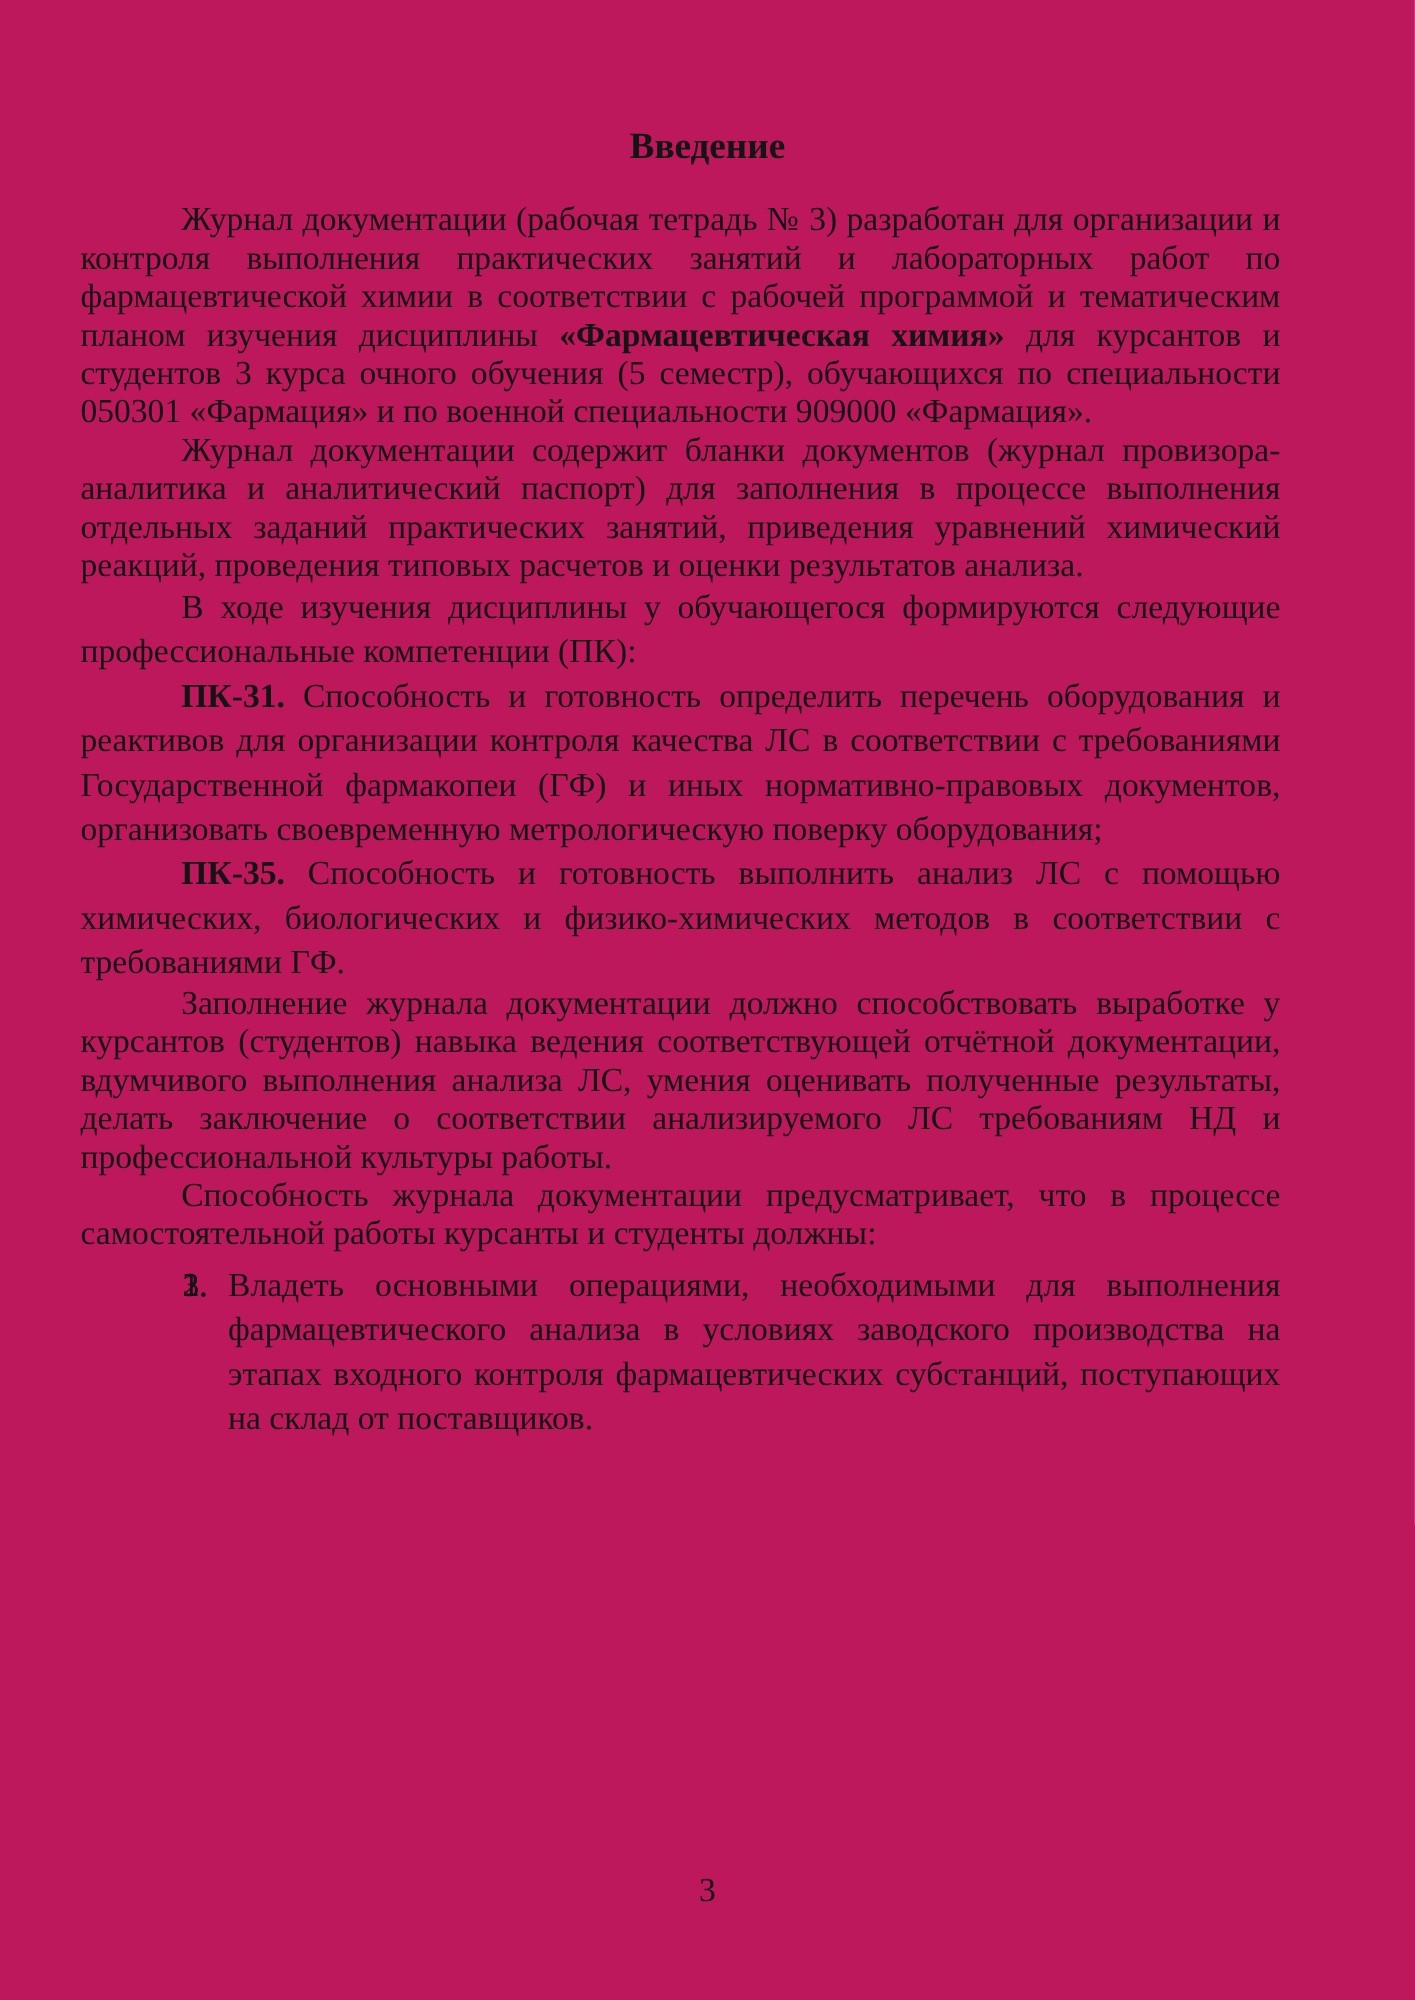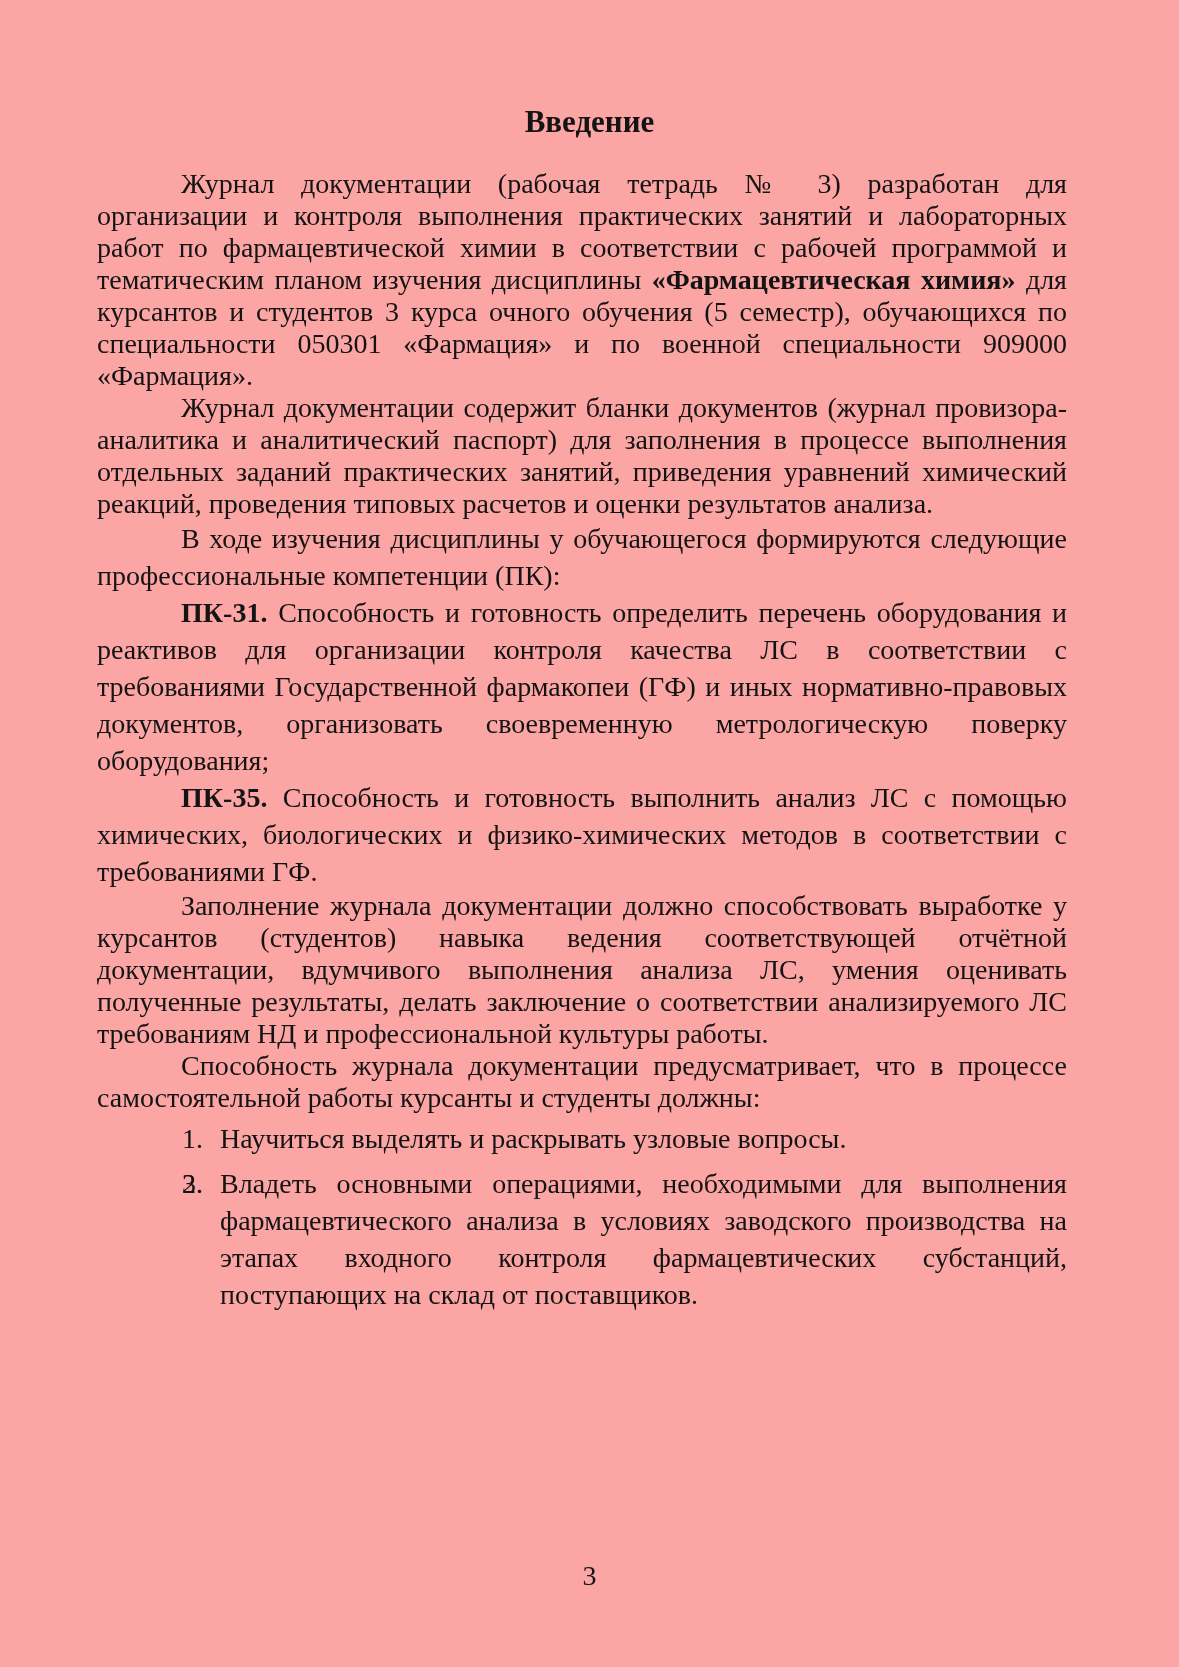--- a/index.html
+++ b/index.html
@@ -4,34 +4,34 @@
 <style>
   html, body { margin: 0; padding: 0; }
   body {
     width: 1179px; height: 1667px;
     background: #ffffff;
     font-family: "Liberation Serif", "DejaVu Serif", serif;
   }
   .sheet {
     position: relative;
     width: 1179px; height: 1667px;
-    background: #fca5a5;
+    background: #be185d;
     color: #141414;
     overflow: hidden;
   }
   .title {
     margin: 0;
     padding-top: 104px;
     text-align: center;
     font-size: 31px;
     line-height: 36px;
     font-weight: bold;
   }
   .body-block {
-    margin: 28px 112px 0 97px; 
+    margin: 28px 112px 0 67px; 
     font-size: 28px;
     text-align: justify;
   }
   .para { margin: 0; text-indent: 84px; }
   .ls-a { line-height: 32px; }
   .ls-b { line-height: 37px; }
   .b { font-weight: bold; }
   .list { margin-top: 6px; }
   .li {
     position: relative;
@@ -71,21 +71,21 @@
     <p class="para ls-b"><span class="b">ПК-31.</span><span> Способность и готовность определить перечень оборудования и реактивов для организации контроля качества ЛС в соответствии с требованиями Государственной фармакопеи (ГФ) и иных нормативно-правовых документов, организовать своевременную метрологическую поверку оборудования;</span></p>
 
     <p class="para ls-b"><span class="b">ПК-35.</span><span> Способность и готовность выполнить анализ ЛС с помощью химических, биологических и физико-химических методов в соответствии с требованиями ГФ.</span></p>
 
 
     <p class="para ls-a">Заполнение журнала документации должно способствовать выработке у курсантов (студентов) навыка ведения соответствующей отчётной документации, вдумчивого выполнения анализа ЛС, умения оценивать полученные результаты, делать заключение о соответствии анализируемого ЛС требованиям НД и профессиональной культуры работы.</p>
 
     <p class="para ls-a">Способность журнала документации предусматривает, что в процессе самостоятельной работы курсанты и студенты должны:</p>
 
     <div class="list">
-      <div class="li"><span class="num">1.</span><span>Научиться выделять и раскрывать узловые вопросы.</span></div>
+      <div class="li"><span class="num">1.</span></div>
       <div class="li"><span class="num">2.</span></div>
       <div class="li"><span class="num">3.</span><span>Владеть основными операциями, необходимыми для выполнения фармацевтического анализа в условиях заводского производства на этапах входного контроля фармацевтических субстанций, поступающих на склад от поставщиков.</span></div>
     </div>
 
   </div>
 
   <div class="page-num">3</div>
 
 </div>
 

